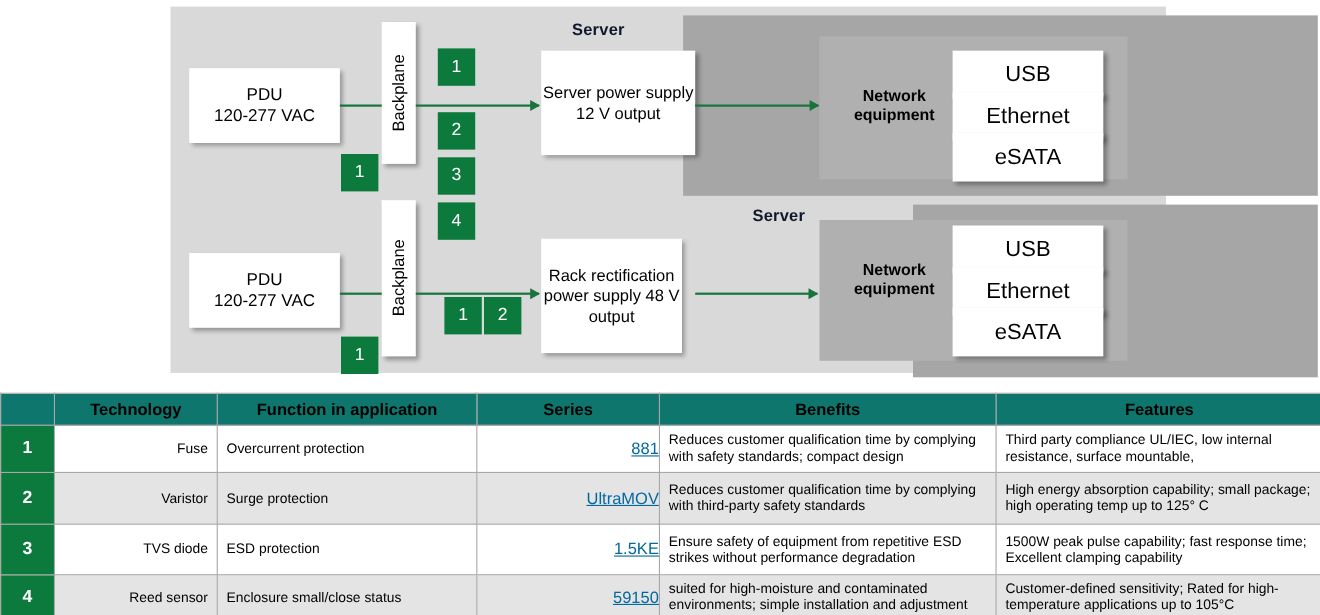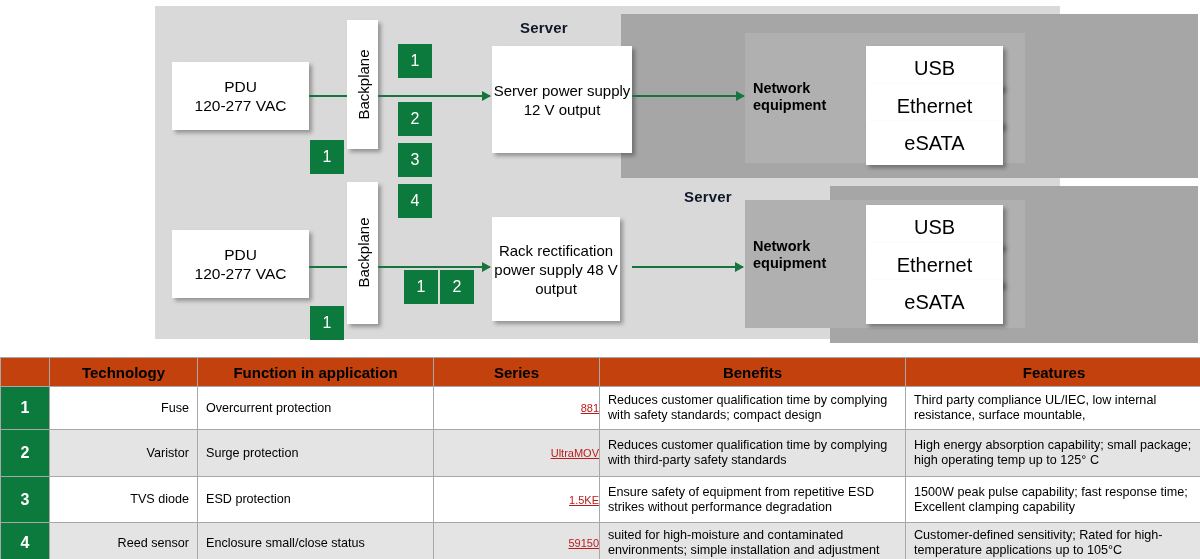--- a/index.html
+++ b/index.html
@@ -29,21 +29,21 @@
   .srv-title-top{left:520px;top:19px;}
   .srv-title-bot{left:684px;top:188px;}
 
   .neteq-box{
     position:absolute;background:#b0b0b0;
   }
   .neteq-top{left:745px;top:33px;width:280px;height:130px;}
   .neteq-bot{left:745px;top:200px;width:280px;height:128px;}
   .neteq-label{
     position:absolute;font-weight:bold;font-size:14.5px;line-height:17px;
-    text-align:left;width:120px;color:#000;
+    text-align:center;width:120px;color:#000;
   }
   .neteq-label-top{left:753px;top:80px;}
   .neteq-label-bot{left:753px;top:238px;}
 
   .whitebox{
     position:absolute;background:#ffffff;
     box-shadow:3px 3px 4px rgba(0,0,0,.32);
     display:flex;align-items:center;justify-content:center;
     text-align:center;font-size:14.5px;line-height:17px;color:#000;
   }
@@ -57,21 +57,21 @@
 
   .pdu{
     width:137px;height:68px;font-size:15.5px;line-height:19px;
   }
   .pdu1{left:172px;top:62px;}
   .pdu2{left:172px;top:230px;}
 
   .psu{
     font-size:15px;line-height:19px;
   }
-  .psu1{left:492px;top:46px;width:140px;height:107px;}
+  .psu1{left:492px;top:46px;width:140px;height:95px;}
   .psu2{left:492px;top:217px;width:128px;height:104px;}
 
   .backplane{
     position:absolute;background:#ffffff;
     box-shadow:3px 3px 4px rgba(0,0,0,.32);
     width:31px;
   }
   .bp1{left:347px;top:20px;height:129px;}
   .bp2{left:347px;top:182px;height:142px;}
   .bp-text{
@@ -116,21 +116,21 @@
     position:absolute;left:0px;top:357px;width:1196px;
     border-collapse:collapse;table-layout:fixed;
     font-size:12.6px;
   }
   .tbl td,.tbl th{
     border:1px solid #a8a8a8;
     padding:0;
     vertical-align:middle;
   }
   .tbl thead th{
-    background:#c2410c;
+    background:#0f766e;
     font-weight:bold;font-size:15px;
     height:28px;text-align:center;color:#000;
   }
   .c-num{width:48px;}
   .c-tech{width:147px;}
   .c-func{width:235px;}
   .c-ser{width:165px;}
   .c-ben{width:305px;}
   .c-fea{width:296px;}
 
@@ -138,21 +138,21 @@
     background:#0d7a3d;color:#fff;font-weight:bold;font-size:16px;
     text-align:center;
   }
   .row-w td{background:#ffffff;}
   .row-g td{background:#e4e4e4;}
   .row-w .num-cell,.row-g .num-cell{background:#0d7a3d;}
 
   .cell-pad{display:block;padding:4px 8px;line-height:15px;}
   .center{text-align:right;}
   .link{
-    color:#b91c1c;text-decoration:underline;font-size:11px;
+    color:#0369a1;text-decoration:underline;font-size:15px;
   }
   .r1 td{height:42px;}
   .r2 td{height:46px;}
   .r3 td{height:45px;}
   .r4 td{height:40px;}
 </style>
 </head>
 <body>
 
 <div class="stage">

